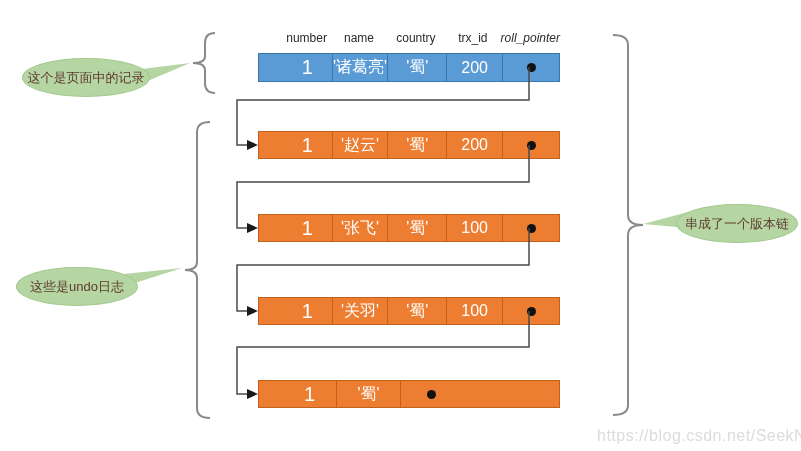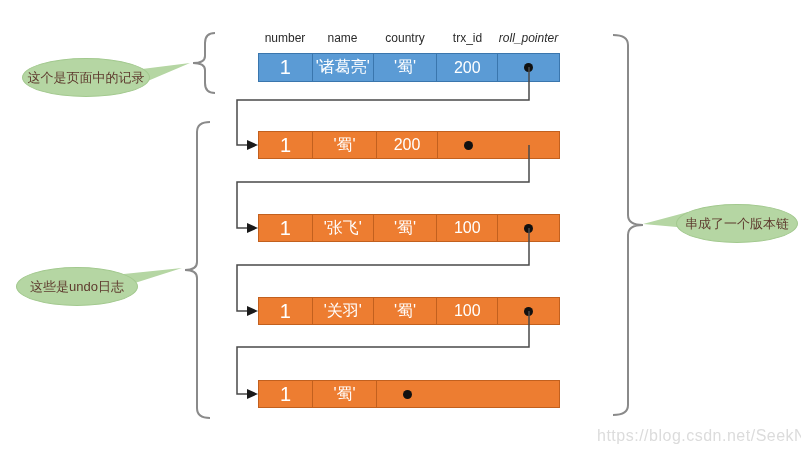--- a/index.html
+++ b/index.html
@@ -11,21 +11,21 @@
   .hdr-row{position:absolute;left:258px;top:31px;width:302px;display:flex;}
   .hdr{color:#2b2b2b;font-size:12px;text-align:center;display:flex;align-items:center;justify-content:center;}
   
   .rec-row{position:absolute;left:258px;width:302px;height:28px;display:flex;box-sizing:border-box;}
   .row-blue{border:1.5px solid #3a76ad;background:#5b9bd5;height:29px;}
   .row-orange{border:1.5px solid #c2601e;background:#ed7d31;}
   .cell{display:flex;align-items:center;justify-content:center;color:#ffffff;font-size:16px;box-sizing:border-box;position:relative;}
   .row-blue .cell{border-right:1.5px solid #3a76ad;}
   .row-orange .cell{border-right:1.5px solid #c2601e;}
   .cell:last-child{border-right:none;}
-  .c0{width:54px;} .c1{width:61px;} .c2{width:64px;} .c3{width:61px;} .c4{width:61px;font-style:italic;}
+  .c0{width:54px;margin-left:24px;} .c1{width:61px;} .c2{width:64px;} .c3{width:61px;} .c4{width:61px;font-style:italic;}
   .cell-number{font-size:20px;font-weight:400;}
   .dot{width:9px;height:9px;border-radius:50%;background:#111111;}
   
   .bubble{
     position:absolute;background:#b5d6a3;border:1px solid #a3c98f;border-radius:50%;
     display:flex;align-items:center;justify-content:center;
     color:#5e3a2e;font-size:13px;white-space:nowrap;z-index:3;
   }
   
   #overlay{position:absolute;left:0;top:0;z-index:2;pointer-events:none;}
@@ -50,20 +50,21 @@
     <div class="cell c1">'诸葛亮'</div>
     <div class="cell c2">'蜀'</div>
     <div class="cell c3">200</div>
     <div class="cell c4">
         <span class="dot"></span>
       </div>
   </div>
 
   <div class="rec-row row-orange" style="top:131px;">
     <div class="cell c0 cell-number">1</div>
+    <div class="cell c1">'赵云'</div>
     <div class="cell c2">'蜀'</div>
     <div class="cell c3">200</div>
     <div class="cell c4">
         <span class="dot"></span>
       </div>
   </div>
 
   <div class="rec-row row-orange" style="top:214px;">
     <div class="cell c0 cell-number">1</div>
     <div class="cell c1">'张飞'</div>

